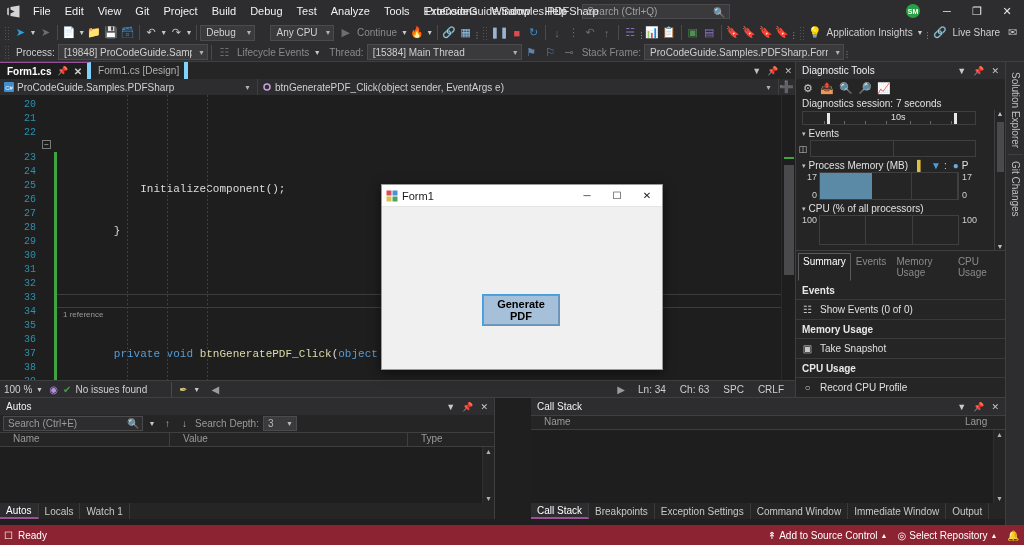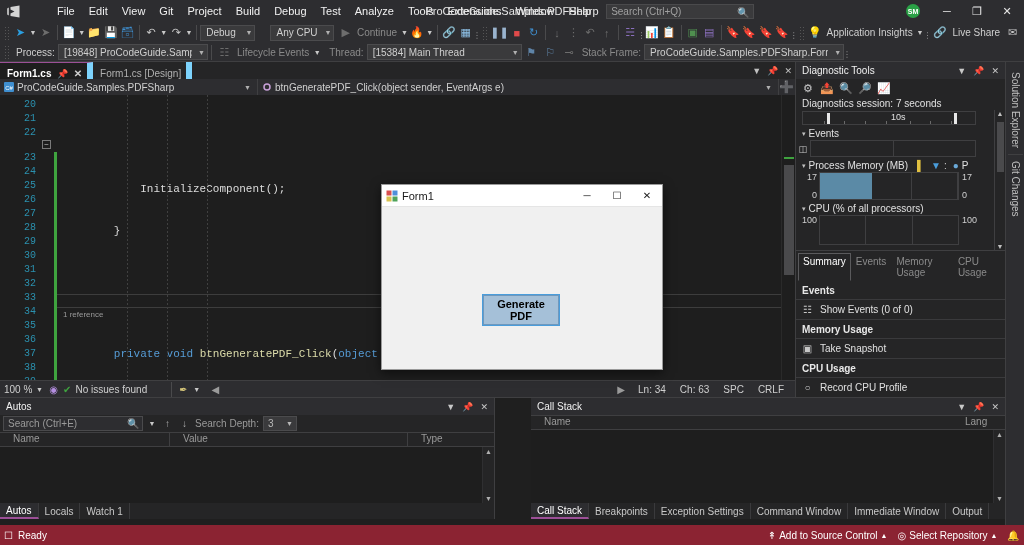--- a/index.html
+++ b/index.html
@@ -10,21 +10,21 @@
     font-size: 11px;
     color: #f1f1f1;
     -webkit-font-smoothing: antialiased;
   }
   .app { position: relative; width: 1024px; height: 545px; background: #1f1f1f; display: flex; flex-direction: column; }
 
   
   .titlebar { height: 22px; background: #2d2d30; display: flex; align-items: center; flex: 0 0 22px; }
   .vs-logo { width: 26px; height: 22px; display: flex; align-items: center; justify-content: center; }
   .vs-logo svg { display:block; }
-  .menu { display: flex; align-items: flex-end; height: 22px; margin-left: 24px; }
+  .menu { display: flex; align-items: flex-end; height: 22px; }
   .menu-item { padding: 0 7px; height: 22px; line-height: 22px; color: #f1f1f1; font-size: 11px; white-space: nowrap; cursor: default; }
   .searchbox { margin-left: 8px; width: 148px; height: 15px; background: #3a3a3c; border: 1px solid #4a4a4c;
     color: #a0a0a0; font-size: 10px; line-height: 13px; padding: 0 16px 0 4px; position: relative; }
   .searchbox .mag { position: absolute; right: 3px; top: 1px; color: #c8c8c8; font-size: 10px; }
   .solname { position: absolute; left: 0; right: 0; text-align: center; font-size: 11px; color: #e6e6e6; pointer-events: none; }
   .title-right { margin-left: auto; display: flex; align-items: center; height: 22px; padding-right: 2px; z-index: 3; }
   .avatar { width: 14px; height: 14px; border-radius: 50%; background: #2aa046; color: #fff; font-size: 7px;
             display: flex; align-items: center; justify-content: center; margin-right: 12px; font-weight: bold; }
   .wbtn { width: 30px; height: 22px; display: flex; align-items: center; justify-content: center; color: #e6e6e6; font-size: 11px; }
 
@@ -54,22 +54,22 @@
                align-items: center; padding-top: 4px; }
   .vtab { writing-mode: vertical-rl; font-size: 10px; color: #c0c0c0; padding: 6px 2px; white-space: nowrap; }
   .vtab + .vtab { border-top: 1px solid #3f3f41; }
 
   
   .toparea { flex: 0 0 335px; display: flex; min-height: 0; }
   .editorpane { flex: 1; display: flex; flex-direction: column; min-width: 0; position: relative; }
 
   
   .doctabs { height: 17px; background: #252526; display: flex; align-items: stretch; flex: 0 0 17px; position: relative; }
-  .doctab { display: flex; align-items: flex-end; padding: 0 5px 0 7px; font-size: 10px; color: #b0b0b0; background: #252526;
-            border-right: 6px solid #7dd3fc; }
+  .doctab { display: flex; align-items: center; padding: 0 5px 0 7px; font-size: 10px; color: #b0b0b0; background: #252526;
+            border-right: 4px solid #7dd3fc; }
   .doctab.active { background: #1e1e1e; color: #fff; font-weight: bold; border-top: 1px solid #9b4f96; }
   .doctab .pin { margin-left: 6px; font-size: 9px; color: #d0d0d0; }
   .doctab .x { margin-left: 5px; font-size: 10px; color: #d0d0d0; }
   .doctabs-right { margin-left: auto; display: flex; align-items: center; padding-right: 3px; gap: 6px; color: #c0c0c0; font-size: 9px; }
 
   
   .navbar { height: 16px; background: #2d2d30; display: flex; align-items: stretch; flex: 0 0 16px; font-size: 10px; }
   .navcell { display: flex; align-items: center; padding: 0 2px 0 3px; border-right: 1px solid #3f3f41; color: #d0d0d0;
              overflow: hidden; white-space: nowrap; }
   .navcell .nd { margin-left: auto; padding: 0 4px; font-size: 7px; color: #b0b0b0; }

